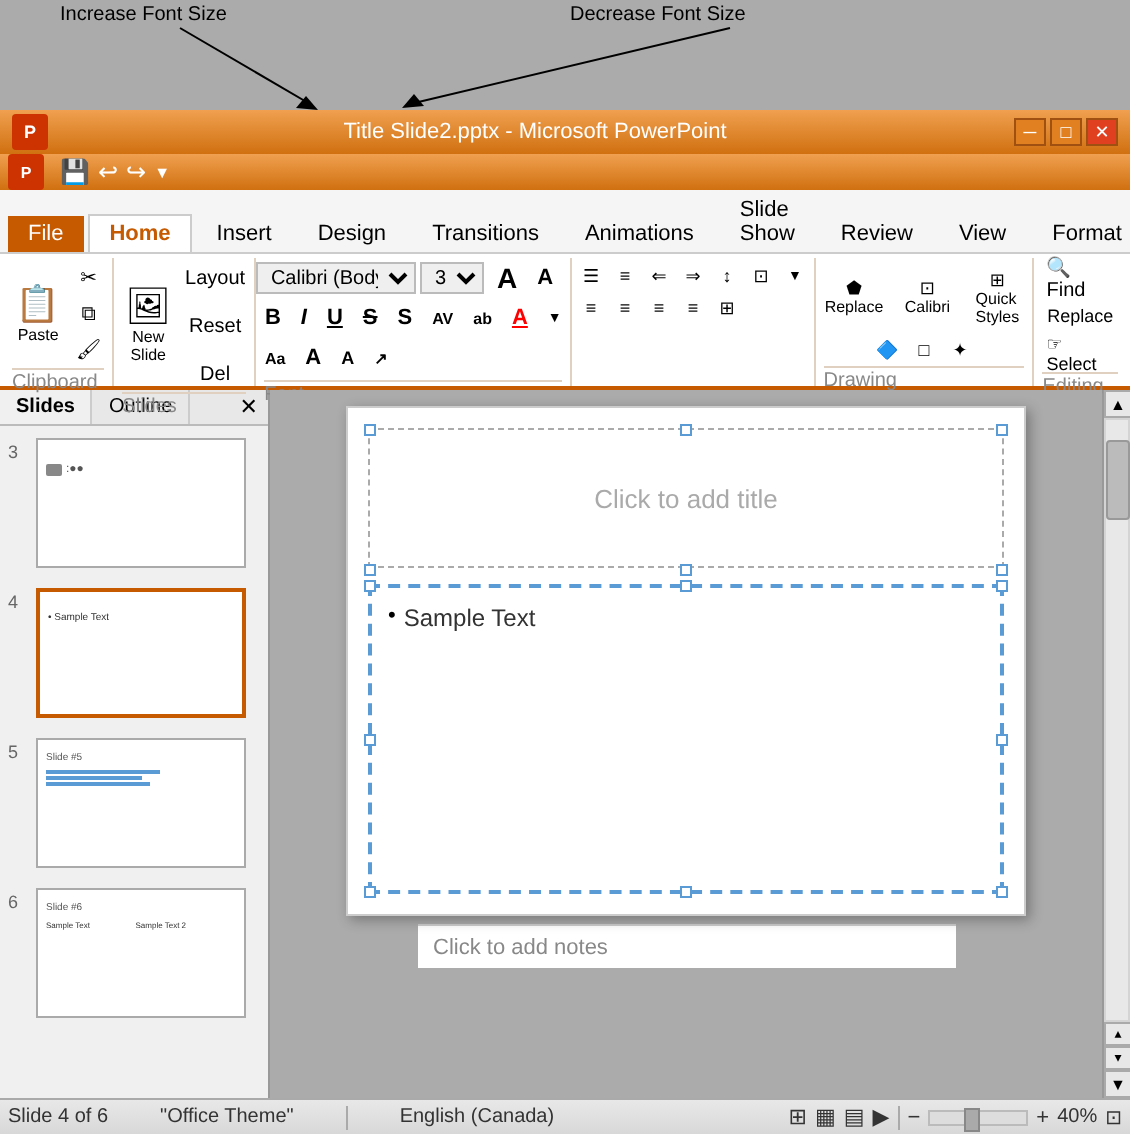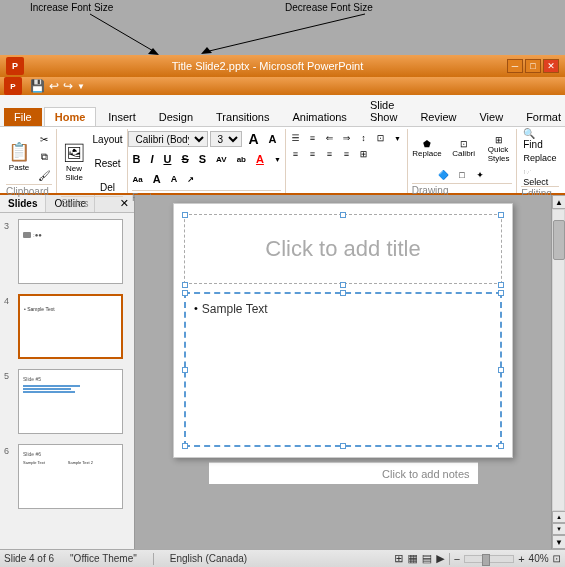--- a/index.html
+++ b/index.html
@@ -199,21 +199,21 @@
     
     .status-bar {
       height: 18px;
       background: linear-gradient(to bottom, #e8e8e8, #d8d8d8);
       border-top: 1px solid #aaa;
       display: flex;
       align-items: center;
       padding: 0 4px;
       font-size: 10px;
       color: #333;
-      gap: 16px;
+      gap: 26px;
     }
     .status-right { margin-left: auto; display: flex; align-items: center; gap: 4px; }
 
     
     .annotation-area {
       position: relative;
       height: 60px;
       background: transparent;
     }
 
@@ -473,21 +473,21 @@
     </div>
 
     <div class="canvas-wrapper">
       <div class="canvas-scroll-area">
 
         <div class="canvas-area">
 
           <div class="slide-canvas">
 
             <div class="slide-title-box">
-              <span style="color:#aaa;font-size:22px;">Click to add title</span>
+              <span style="color:#aaa;font-size:13px;">Click to add title</span>
             </div>
 
             <div class="slide-corner-handle" style="top:8px;left:8px;"></div>
             <div class="slide-corner-handle" style="top:8px;left:50%;transform:translateX(-50%);"></div>
             <div class="slide-corner-handle" style="top:8px;right:8px;"></div>
             <div class="slide-corner-handle" style="top:78px;left:8px;"></div>
             <div class="slide-corner-handle" style="top:78px;left:50%;transform:translateX(-50%);"></div>
             <div class="slide-corner-handle" style="top:78px;right:8px;"></div>
 
             <div class="slide-content-box">
@@ -501,21 +501,21 @@
               <div class="slide-corner-handle" style="position:absolute;top:-4px;right:-4px;"></div>
               <div class="slide-corner-handle" style="position:absolute;top:50%;left:-4px;transform:translateY(-50%);"></div>
               <div class="slide-corner-handle" style="position:absolute;top:50%;right:-4px;transform:translateY(-50%);"></div>
               <div class="slide-corner-handle" style="position:absolute;bottom:-4px;left:-4px;"></div>
               <div class="slide-corner-handle" style="position:absolute;bottom:-4px;left:50%;transform:translateX(-50%);"></div>
               <div class="slide-corner-handle" style="position:absolute;bottom:-4px;right:-4px;"></div>
             </div>
 
           </div>
 
-          <div class="notes-area" style="width:269px;margin-top:4px;justify-content:flex-end;">
+          <div class="notes-area" style="width:269px;margin-top:4px;">
             <span>Click to add notes</span>
           </div>
 
         </div>
 
       </div>
 
       <div class="scrollbar-v">
         <div class="scrollbar-btn">▲</div>
         <div class="scrollbar-track">

